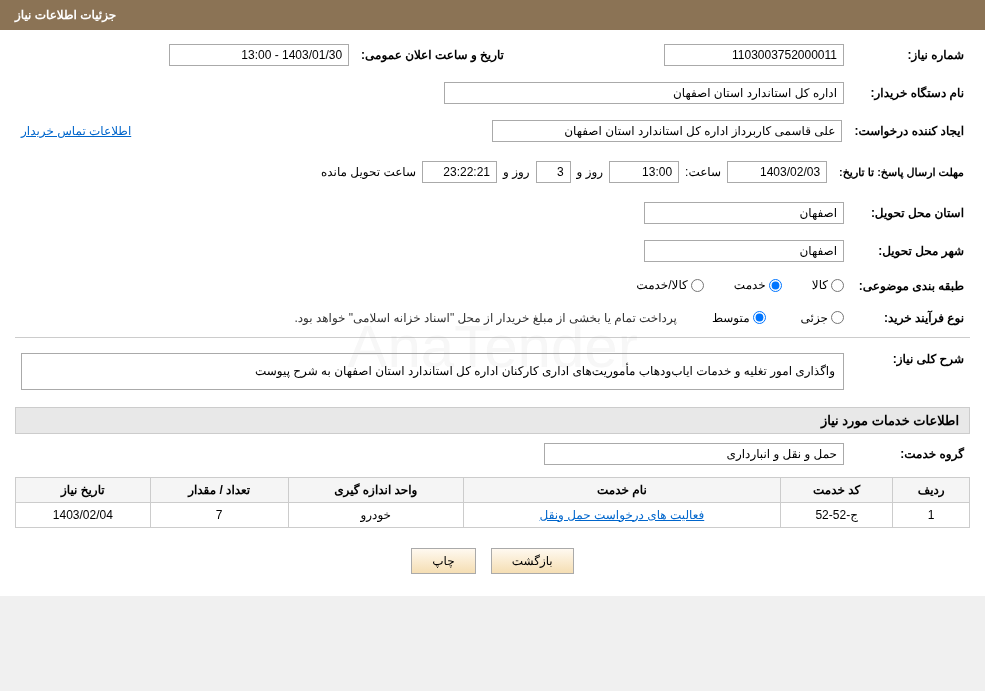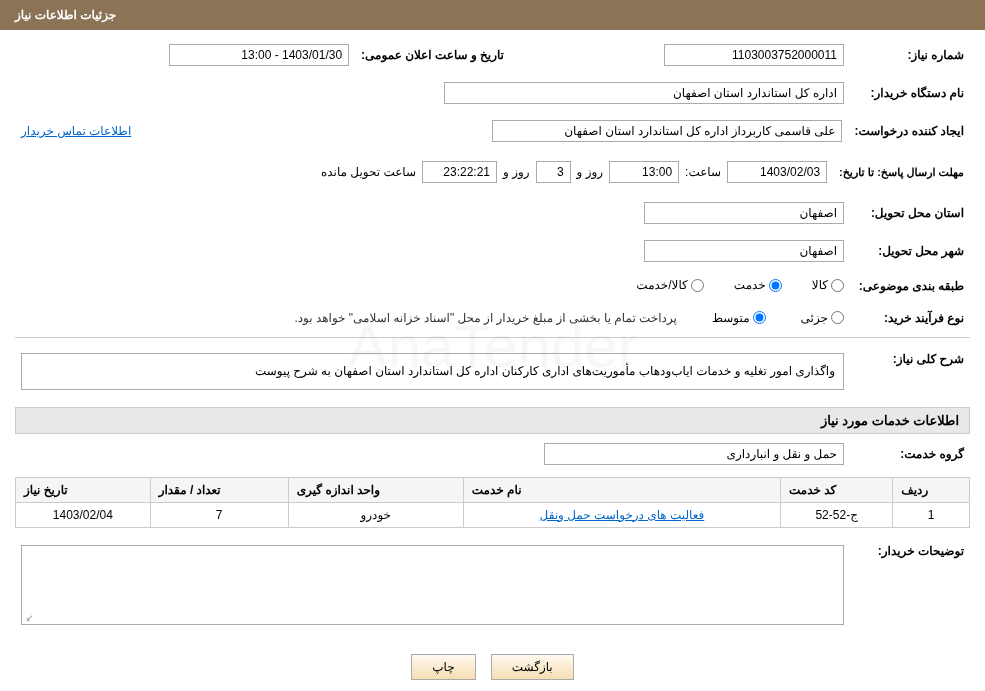--- a/index.html
+++ b/index.html
@@ -96,21 +96,21 @@
     }
     .services-table {
       width: 100%;
       border-collapse: collapse;
       margin: 8px 0;
     }
     .services-table th {
       background: #f5f5f5;
       border: 1px solid #ccc;
       padding: 5px 8px;
-      text-align: left;
+      text-align: center;
       font-weight: bold;
       font-size: 12px;
     }
     .services-table td {
       border: 1px solid #ccc;
       padding: 5px 8px;
       text-align: center;
       font-size: 12px;
     }
     .service-link {
@@ -374,33 +374,20 @@
         <td>1</td>
         <td>ج-52-52</td>
         <td><span class="service-link">فعالیت های درخواست حمل ونقل</span></td>
         <td>خودرو</td>
         <td>7</td>
         <td>1403/02/04</td>
       </tr>
         </tbody>
     </table>
 
-    <table class="info-table">
-      <tbody>
-          <tr>
-        <td class="label-cell" style="vertical-align:top; padding-top:8px;">توضیحات خریدار:</td>
-        <td>
-          <div class="buyer-desc-box">
-            <textarea style="width: 100%; height: 100%; border: none; resize: none; font-family: Tahoma, Arial, sans-serif; font-size: 12px; direction: rtl; outline: none;"></textarea>
-            <div class="resize-handle">↙</div>
-          </div>
-        </td>
-      </tr>
-    </tbody>
-      </table>
 
     <div class="buttons-row">
       <button class="btn btn-back">بازگشت</button>
       <button class="btn btn-print">چاپ</button>
     </div>
 
   </div>
 </div>
 
 </body></html>

